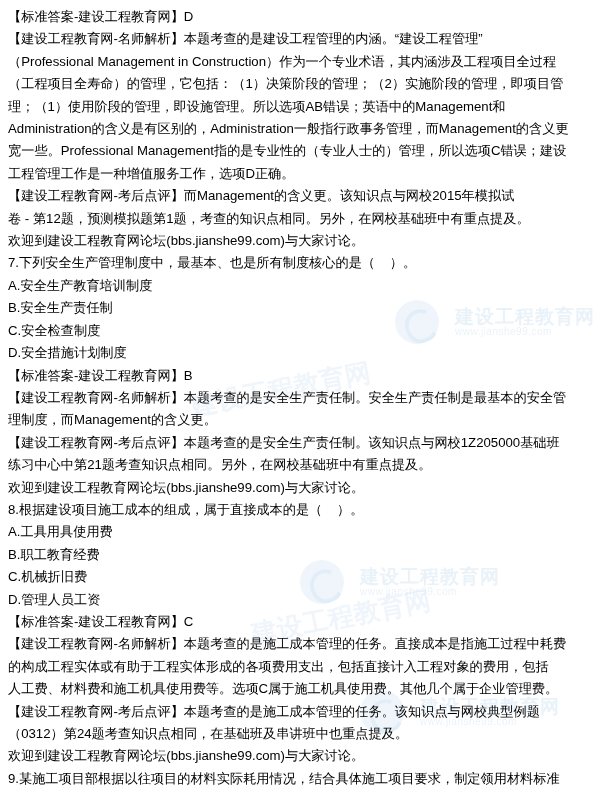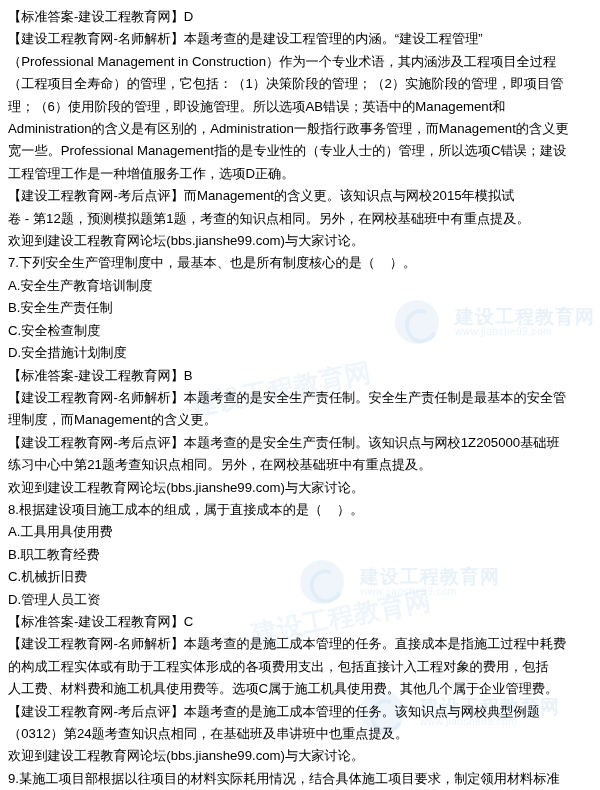--- a/index.html
+++ b/index.html
@@ -132,21 +132,21 @@
 
 <div class="wm wm-e">
   <div class="wm-diag">建设工程教育网</div>
 </div>
 
 <div class="page">
   <div class="line">【标准答案-建设工程教育网】D</div>
   <div class="line">【建设工程教育网-名师解析】本题考查的是建设工程管理的内涵。“建设工程管理”</div>
   <div class="line">（Professional Management in Construction）作为一个专业术语，其内涵涉及工程项目全过程</div>
   <div class="line">（工程项目全寿命）的管理，它包括：（1）决策阶段的管理；（2）实施阶段的管理，即项目管</div>
-  <div class="line">理；（6）使用阶段的管理，即设施管理。所以选项AB错误；英语中的Management和</div>
+  <div class="line">理；（1）使用阶段的管理，即设施管理。所以选项AB错误；英语中的Management和</div>
   <div class="line">Administration的含义是有区别的，Administration一般指行政事务管理，而Management的含义更</div>
   <div class="line">宽一些。Professional Management指的是专业性的（专业人士的）管理，所以选项C错误；建设</div>
   <div class="line">工程管理工作是一种增值服务工作，选项D正确。</div>
   <div class="line">【建设工程教育网-考后点评】而Management的含义更。该知识点与网校2015年模拟试</div>
   <div class="line">卷 - 第12题，预测模拟题第1题，考查的知识点相同。另外，在网校基础班中有重点提及。</div>
   <div class="line">欢迎到建设工程教育网论坛(bbs.jianshe99.com)与大家讨论。</div>
   <div class="line">7.下列安全生产管理制度中，最基本、也是所有制度核心的是（    ）。</div>
   <div class="line">A.安全生产教育培训制度</div>
   <div class="line">B.安全生产责任制</div>
   <div class="line">C.安全检查制度</div>

